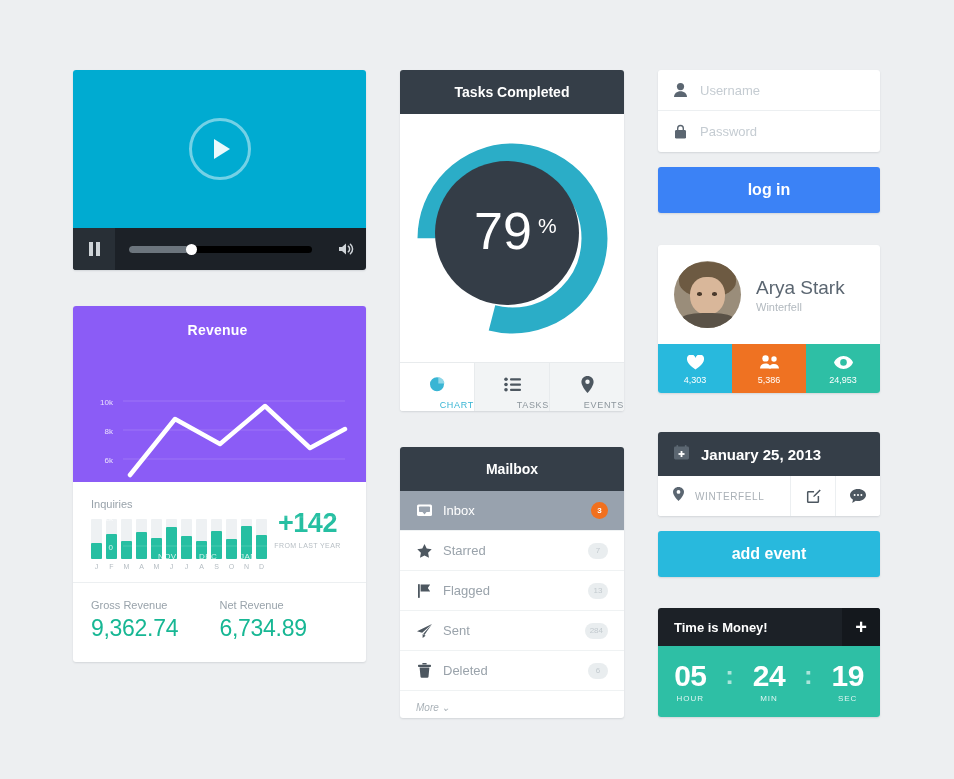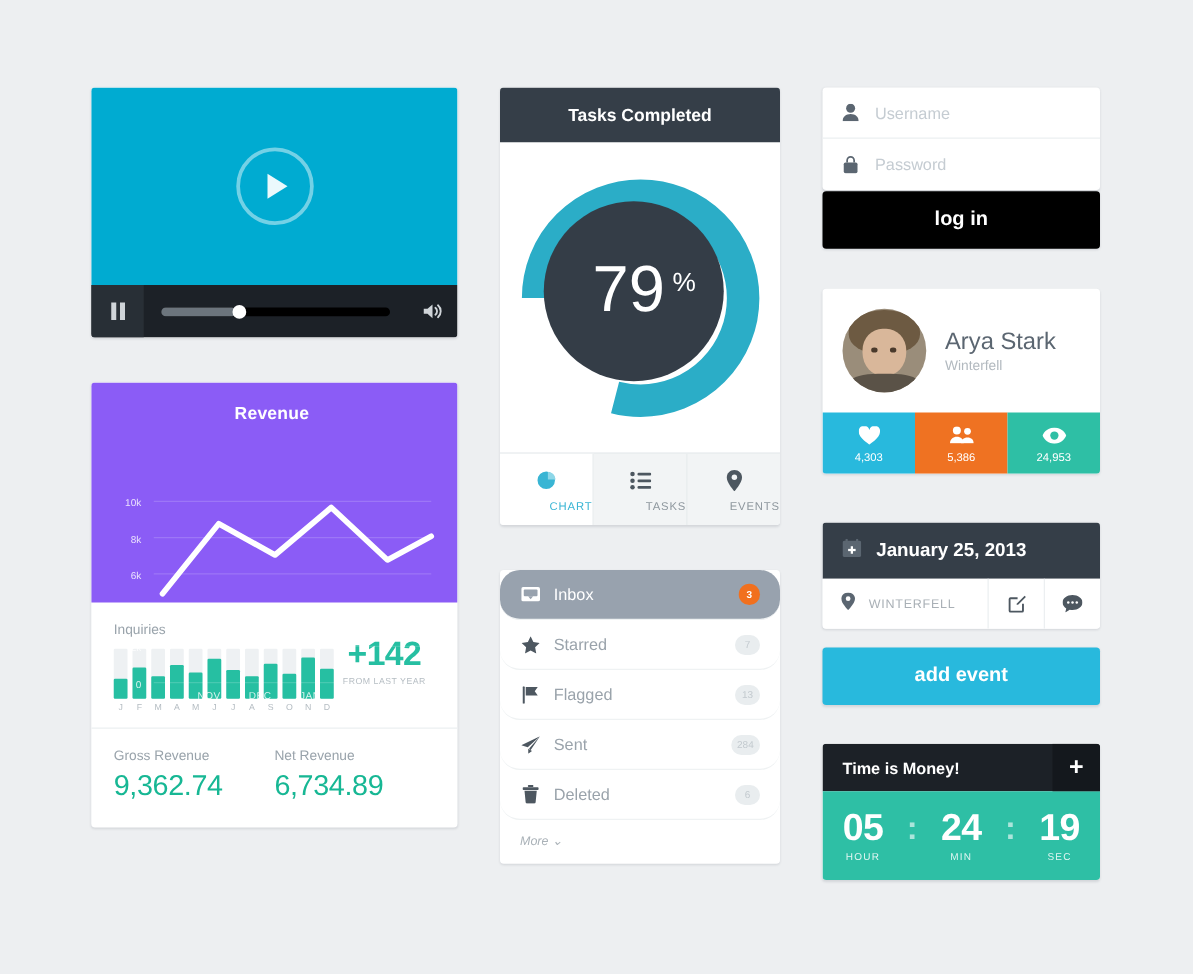--- a/index.html
+++ b/index.html
@@ -134,21 +134,20 @@
   .tab-ico { height: 20px; display: flex; align-items: center; justify-content: center; }
   .tab-label { font-size: 9px; letter-spacing: .7px; color: #8d969d; margin-top: 6px; }
   .tab.active .tab-label { color: #39b5d4; }
 
   
   .mail-card { margin-top: 36px; }
   .mail-item {
     display: flex; align-items: center; gap: 11px;
     padding: 0 16px; height: 40px;
     border-bottom: 1px solid #eff2f3;
-    border-radius: 16px;
   }
   .mail-item.sel { background: #98a2ae; }
   .mail-ico { width: 16px; display: flex; align-items: center; justify-content: center; }
   .mail-name { flex: 1; font-size: 13px; color: #9aa3ab; }
   .mail-item.sel .mail-name { color: #ffffff; }
   .badge {
     min-width: 20px; height: 16px; border-radius: 9px;
     background: #e9edef; color: #c3cacf; font-size: 8px;
     display: flex; align-items: center; justify-content: center; padding: 0 5px;
   }
@@ -161,21 +160,21 @@
   
   .login-card { }
   .field {
     display: flex; align-items: center; gap: 12px;
     height: 41px; padding: 0 15px; border-bottom: 1px solid #eceff1;
   }
   .field:last-child { border-bottom: none; }
   .field-ico { width: 15px; display: flex; align-items: center; justify-content: center; }
   .field-ph { font-size: 13px; color: #c5ccd2; }
   .login-btn {
-    margin-top: 1px; background: #000000; border-radius: 3px;
+    margin-top: 15px; background: #3b82f6; border-radius: 3px;
     color: #fff; font-size: 16px; font-weight: bold;
     text-align: center; padding: 14px 0;
     box-shadow: 0 1px 2px rgba(40,50,60,0.13);
   }
 
   
   .profile-card { margin-top: 32px; }
   .profile-top { display: flex; align-items: center; gap: 15px; padding: 16px 16px; }
   .avatar {
     width: 67px; height: 67px; border-radius: 50%;
@@ -425,20 +424,21 @@
               <path d="M6.5 0C3 0 0.4 2.6 0.4 6c0 4.4 6.1 11 6.1 11s6.1-6.6 6.1-11C12.6 2.6 10 0 6.5 0z"></path>
               <circle cx="6.5" cy="5.8" r="2.2" fill="#f2f4f5"></circle>
             </svg>
           </div>
           <div class="tab-label">EVENTS</div>
         </div>
       </div>
     </div>
 
     <div class="card mail-card">
+      <div class="dark-head">Mailbox</div>
 
       <div class="mail-item sel">
         <span class="mail-ico">
           <svg width="15" height="13" viewBox="0 0 15 13" fill="#ffffff">
             <rect x="0" y="0.5" width="15" height="11.5" rx="1.5"></rect>
             <rect x="2" y="2.5" width="11" height="5.5" rx="0.8" fill="#98a2ae"></rect>
             <path d="M5.5 8h4l-2 2.4z" fill="#98a2ae"></path>
           </svg>
         </span>
         <span class="mail-name">Inbox</span>

